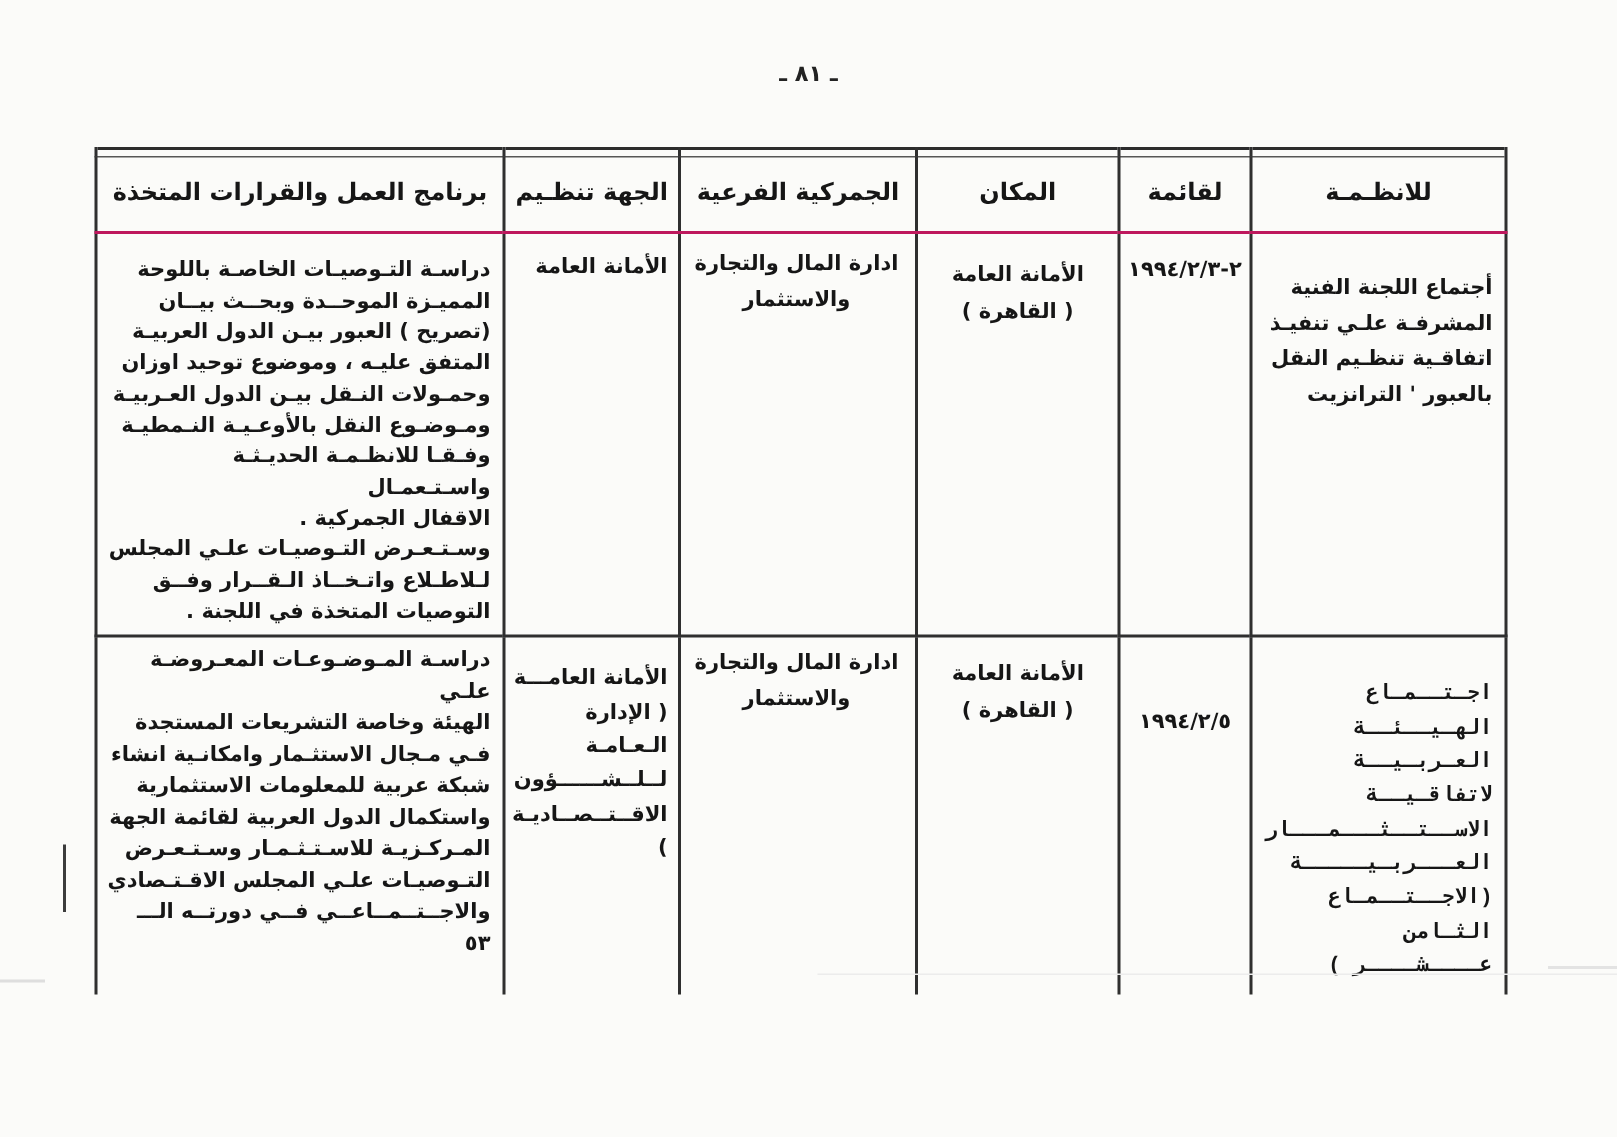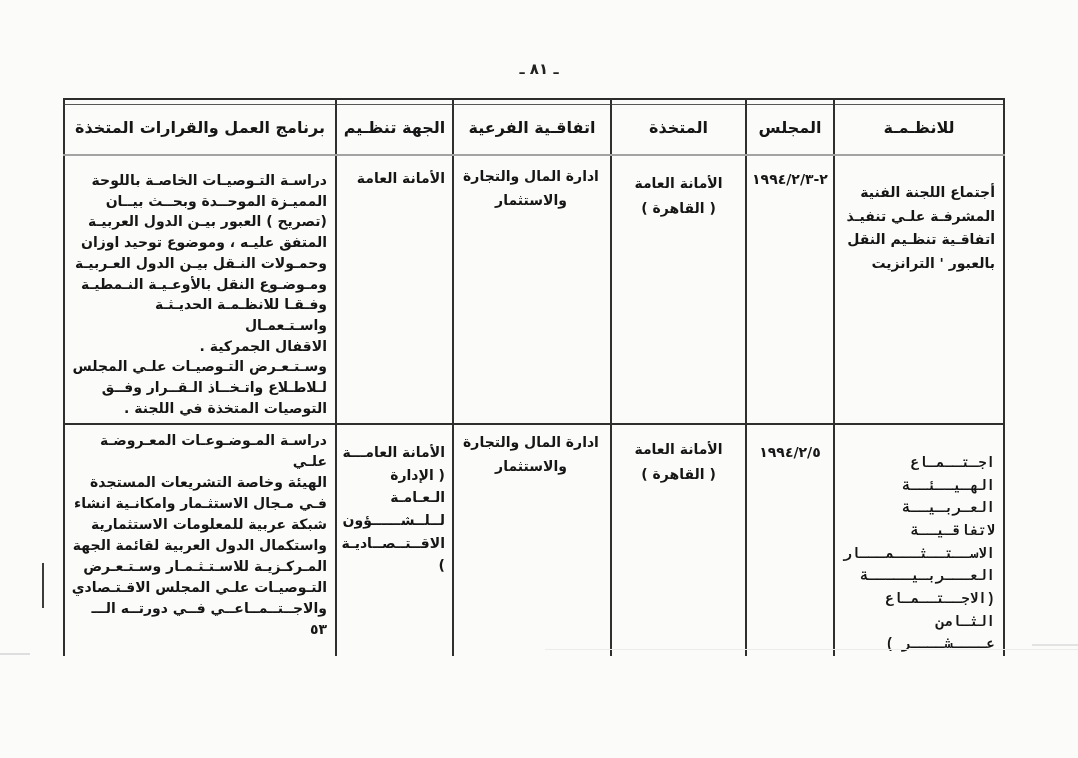--- a/index.html
+++ b/index.html
@@ -3,59 +3,59 @@
 <meta charset="utf-8">
 <style>
   html,body{margin:0;padding:0;}
   body{
     width:1078px;height:758px;position:relative;overflow:hidden;
     background:#fbfbf9;
     font-family:"DejaVu Sans", sans-serif;
     color:#1b1b1b;
   }
   .page-number{
-    position:absolute;top:60px;left:0;right:0;
+    position:absolute;top:40px;left:0;right:0;
     text-align:center;font-size:15px;font-weight:bold;color:#222;
     letter-spacing:2px;
   }
   .table-wrap{
     position:absolute;left:63px;top:98px;width:940px;
   }
   
   .top-rule-2{
     position:absolute;left:0;top:6px;width:940px;height:1px;
     background:#3a3a3a;opacity:.85;
   }
   table{
     width:940px;table-layout:fixed;border-collapse:collapse;
     direction:rtl;border-top:2px solid #2c2c2c;
   }
   th,td{
     border-left:2px solid #2f2f2f;border-right:2px solid #2f2f2f;
     vertical-align:top;padding:0;color:#161616;
   }
   thead th{
-    border-bottom:2px solid #a3a3a3;
+    border-bottom:2px solid #be185d;
     height:54px;vertical-align:middle;text-align:center;
     font-size:16px;font-weight:bold;
   }
   tbody tr.row-1 td{border-bottom:2px solid #2f2f2f;height:254px;}
   tbody tr.row-2 td{border-bottom:none;height:193px;}
   .cell-text{
     white-space:pre-line;font-weight:bold;font-size:14px;line-height:1.5;
   }
   
   .r1-meeting .cell-text{padding:25px 8px 0 4px;text-align:right;line-height:1.68;}
   .r1-date{text-align:center;padding-top:13px;}
   .r1-place .cell-text{padding-top:15px;text-align:center;line-height:1.78;}
   .r1-sub .cell-text{padding:8px 6px 0 4px;text-align:center;line-height:1.72;}
   .r1-inviting .cell-text{padding:12px 7px 0 3px;text-align:right;}
   .r1-program .cell-text{padding:14px 8px 0 5px;text-align:right;line-height:1.48;}
   .r2-meeting .cell-text{padding:27px 8px 0 4px;text-align:right;line-height:1.62;font-family:Liberation Mono, monospace;}
-  .r2-date{text-align:center;padding-top:17px;}
+  .r2-date{text-align:center;padding-top:45px;}
   .r2-place .cell-text{padding-top:12px;text-align:center;line-height:1.78;}
   .r2-sub .cell-text{padding:5px 6px 0 4px;text-align:center;line-height:1.72;}
   .r2-inviting .cell-text{padding:16px 7px 0 3px;text-align:right;line-height:1.62;}
   .r2-program .cell-text{padding:5px 8px 0 5px;text-align:right;line-height:1.5;}
   .date-ltr{
     direction:ltr;unicode-bidi:bidi-override;display:inline-block;
     font-weight:bold;font-size:14px;
   }
   
   .margin-tick{position:absolute;left:42px;top:563px;width:2px;height:45px;background:#3c3c3c;}
@@ -74,23 +74,23 @@
       <col style="width:170px">
         <col style="width:88px">
         <col style="width:135px">
       <col style="width:158px">
         <col style="width:117px">
         <col style="width:272px">
     </colgroup>
     <thead>
       <tr>
         <th>للانظـمـة</th>
-        <th>المجلس</th>
-        <th>المتخذة</th>
-        <th>اتفاقـية الفرعية</th>
+        <th>لقائمة</th>
+        <th>المكان</th>
+        <th>الجمركية الفرعية</th>
         <th>الجهة تنظـيم</th>
         <th>برنامج العمل والقرارات المتخذة</th>
       </tr>
     </thead>
     <tbody>
       <tr class="row-1">
         <td class="r1-meeting">
           <div class="cell-text">أجتماع اللجنة الفنية
 المشرفـة علـي تنفيـذ
 اتفاقـية تنظـيم النقل

